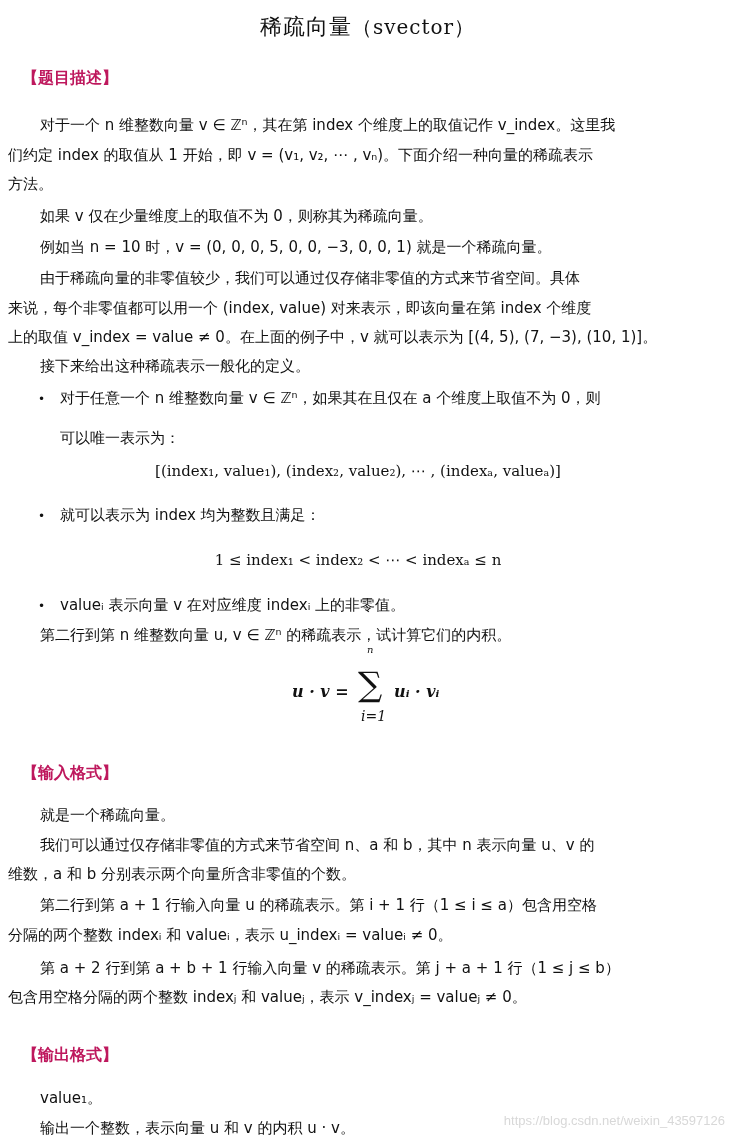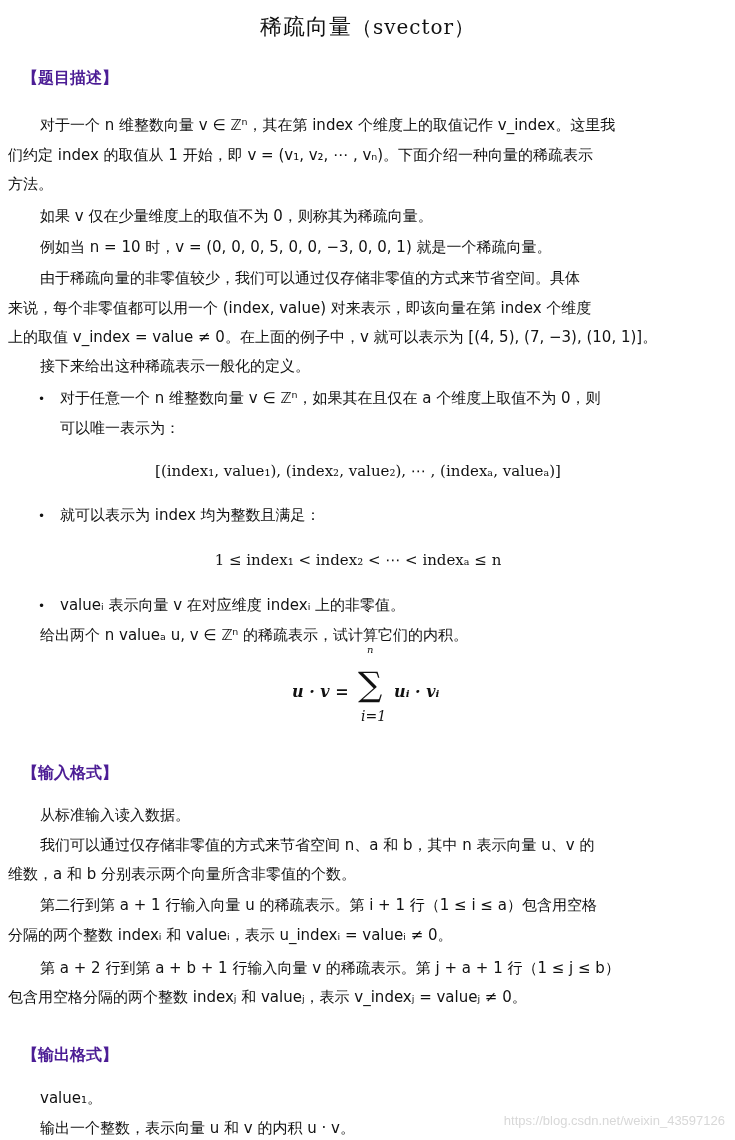--- a/index.html
+++ b/index.html
@@ -6,21 +6,21 @@
   body {
     width: 735px; height: 1140px; position: relative; overflow: hidden;
     font-family: "DejaVu Sans", sans-serif; color: #111; font-size: 15px;
   }
   .title {
     position: absolute; top: 12px; left: 0; width: 735px; text-align: center;
     font-size: 22px; color: #111; letter-spacing: 1px;
   }
   .title .latin { font-family: "DejaVu Serif", serif; font-size: 20px; }
   .heading {
-    position: absolute; left: 22px; font-size: 16px; font-weight: bold; color: #4c1d95;
+    position: absolute; left: 22px; font-size: 16px; font-weight: bold; color: #be185d;
   }
   .line { position: absolute; white-space: nowrap; font-size: 15px; line-height: 20px; }
   .m { font-family: "DejaVu Serif", serif; font-style: italic; }
   .mb { font-family: "DejaVu Serif", serif; font-style: italic; font-weight: bold; }
   .mr { font-family: "DejaVu Serif", serif; }
   .center { left: 0; width: 716px; text-align: center; }
   .bullet { display: inline-block; width: 22px; text-align: left; font-size: 12px; }
   .sum {
     position: absolute; top: 640px; left: 0; width: 735px; height: 90px;
   }
@@ -44,46 +44,46 @@
 <div class="line" style="top:206px; left:40px;">如果 v 仅在少量维度上的取值不为 0，则称其为稀疏向量。</div>
 <div class="line" style="top:237px; left:40px;">例如当 n = 10 时，v = (0, 0, 0, 5, 0, 0, −3, 0, 0, 1) 就是一个稀疏向量。</div>
 <div class="line" style="top:268px; left:40px;">由于稀疏向量的非零值较少，我们可以通过仅存储非零值的方式来节省空间。具体</div>
 <div class="line" style="top:298px; left:8px;">来说，每个非零值都可以用一个 (index, value) 对来表示，即该向量在第 index 个维度</div>
 <div class="line" style="top:327px; left:8px;">上的取值 v_index = value ≠ 0。在上面的例子中，v 就可以表示为 [(4, 5), (7, −3), (10, 1)]。</div>
 <div class="line" style="top:356px; left:40px;">接下来给出这种稀疏表示一般化的定义。</div>
 
 <div class="line" style="top:388px; left:38px;">
   <span class="bullet">•</span><span>对于任意一个 n 维整数向量 v ∈ ℤⁿ，如果其在且仅在 a 个维度上取值不为 0，则</span>
 </div>
-<div class="line" style="top:418px; left:60px;">可以唯一表示为：</div>
+<div class="line" style="top:428px; left:60px;">可以唯一表示为：</div>
 
 <div class="line center mr" style="top:461px;">[(index₁, value₁), (index₂, value₂), ⋯ , (indexₐ, valueₐ)]</div>
 
 <div class="line" style="top:505px; left:38px;">
   <span class="bullet">•</span><span>就可以表示为 index 均为整数且满足：</span>
 </div>
 
 <div class="line center mr" style="top:550px;">1 ≤ index₁ &lt; index₂ &lt; ⋯ &lt; indexₐ ≤ n</div>
 
 <div class="line" style="top:595px; left:38px;">
   <span class="bullet">•</span><span>valueᵢ 表示向量 v 在对应维度 indexᵢ 上的非零值。</span>
 </div>
 
-<div class="line" style="top:625px; left:40px;">给出两个 n valueₐ u, v ∈ ℤⁿ 的稀疏表示，试计算它们的内积。</div>
+<div class="line" style="top:625px; left:40px;">第二行到第 n 维整数向量 u, v ∈ ℤⁿ 的稀疏表示，试计算它们的内积。</div>
 
 <div class="sum">
   <span class="mb" style="position:absolute; left:292px; top:42px; font-size:16px;">u · v =</span>
   <span class="m" style="position:absolute; left:367px; top:4px; font-size:10px;">n</span>
   <span class="mr" style="position:absolute; left:358px; top:24px; font-size:34px; line-height:40px;">∑</span>
   <span class="m" style="position:absolute; left:361px; top:68px; font-size:14px;">i=1</span>
   <span class="mb" style="position:absolute; left:394px; top:42px; font-size:16px;">uᵢ · vᵢ</span>
 </div>
 
 <div class="heading" style="top:763px;">【输入格式】</div>
-<div class="line" style="top:805px; left:40px;">从标准输入读入数据。</div>
+<div class="line" style="top:805px; left:40px;">就是一个稀疏向量。</div>
 <div class="line" style="top:835px; left:40px;">我们可以通过仅存储非零值的方式来节省空间 n、a 和 b，其中 n 表示向量 u、v 的</div>
 <div class="line" style="top:864px; left:8px;">维数，a 和 b 分别表示两个向量所含非零值的个数。</div>
 <div class="line" style="top:895px; left:40px;">第二行到第 a + 1 行输入向量 u 的稀疏表示。第 i + 1 行（1 ≤ i ≤ a）包含用空格</div>
 <div class="line" style="top:925px; left:8px;">分隔的两个整数 indexᵢ 和 valueᵢ，表示 u_indexᵢ = valueᵢ ≠ 0。</div>
 <div class="line" style="top:958px; left:40px;">第 a + 2 行到第 a + b + 1 行输入向量 v 的稀疏表示。第 j + a + 1 行（1 ≤ j ≤ b）</div>
 <div class="line" style="top:987px; left:8px;">包含用空格分隔的两个整数 indexⱼ 和 valueⱼ，表示 v_indexⱼ = valueⱼ ≠ 0。</div>
 
 <div class="heading" style="top:1045px;">【输出格式】</div>
 <div class="line" style="top:1088px; left:40px;">value₁。</div>
 <div class="line" style="top:1118px; left:40px;">输出一个整数，表示向量 u 和 v 的内积 u · v。</div>

